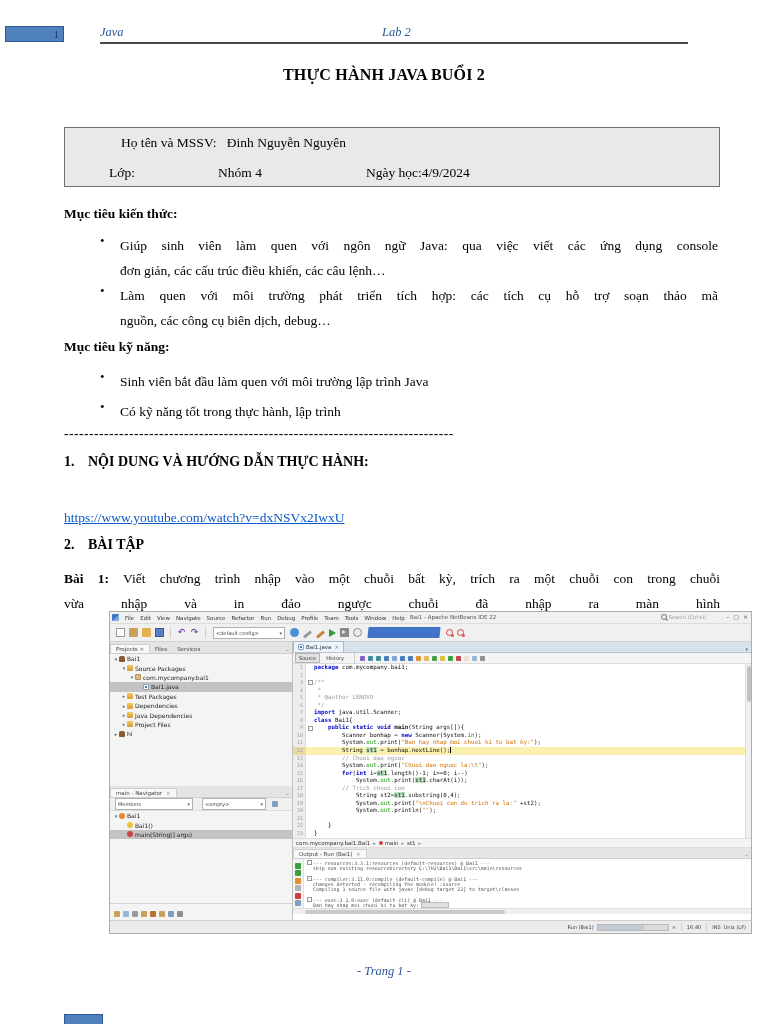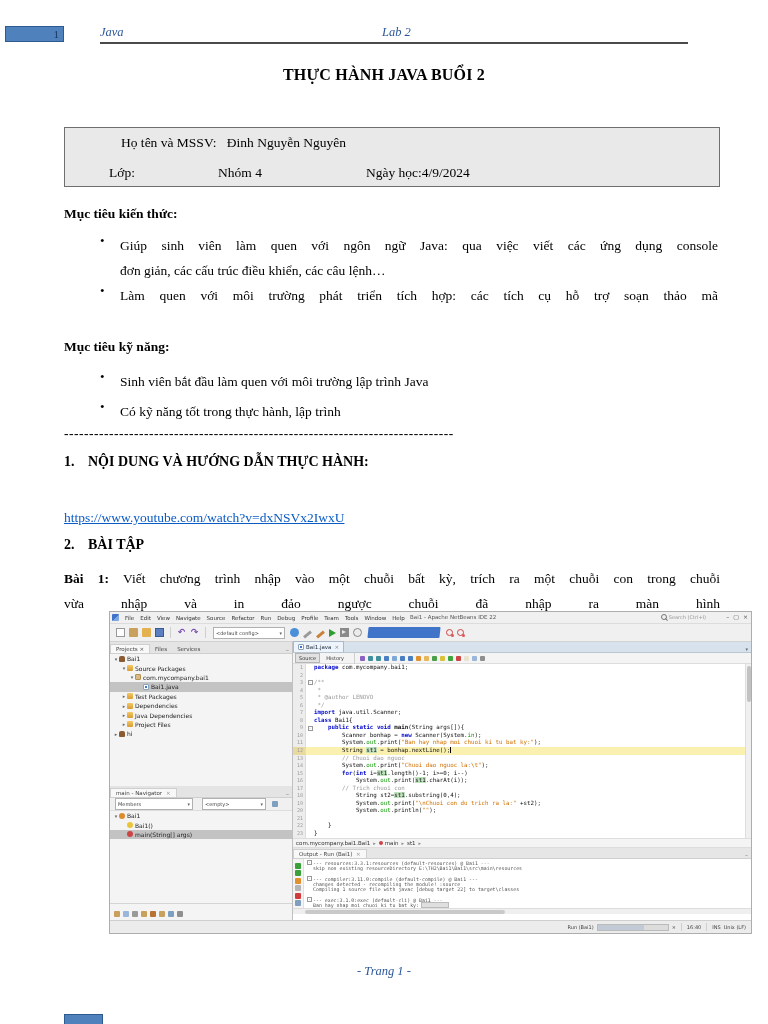--- a/index.html
+++ b/index.html
@@ -175,20 +175,21 @@
 
   <div class="abs h-bold" style="left:64px;top:206px;">Mục tiêu kiến thức:</div>
   <div class="abs bullet-block" style="top:233px;">
       <span class="bullet-dot">•</span>
       <div class="bline jl">Giúp sinh viên làm quen với ngôn ngữ Java: qua việc viết các ứng dụng console</div>
       <div class="bline">đơn giản, các cấu trúc điều khiển, các câu lệnh…</div>
     </div>
   <div class="abs bullet-block" style="top:283px;">
       <span class="bullet-dot">•</span>
       <div class="bline jl">Làm quen với môi trường phát triển tích hợp: các tích cụ hỗ trợ soạn thảo mã</div>
+      <div class="bline">nguồn, các công cụ biên dịch, debug…</div>
     </div>
 
   <div class="abs h-bold" style="left:64px;top:339px;text-align:center;">Mục tiêu kỹ năng:</div>
   <div class="abs bullet-block" style="top:369px;">
       <span class="bullet-dot">•</span>
       <div class="bline">Sinh viên bắt đầu làm quen với môi trường lập trình Java</div>
     </div>
   <div class="abs bullet-block" style="top:399px;">
       <span class="bullet-dot">•</span>
       <div class="bline">Có kỹ năng tốt trong thực hành, lập trình</div>

